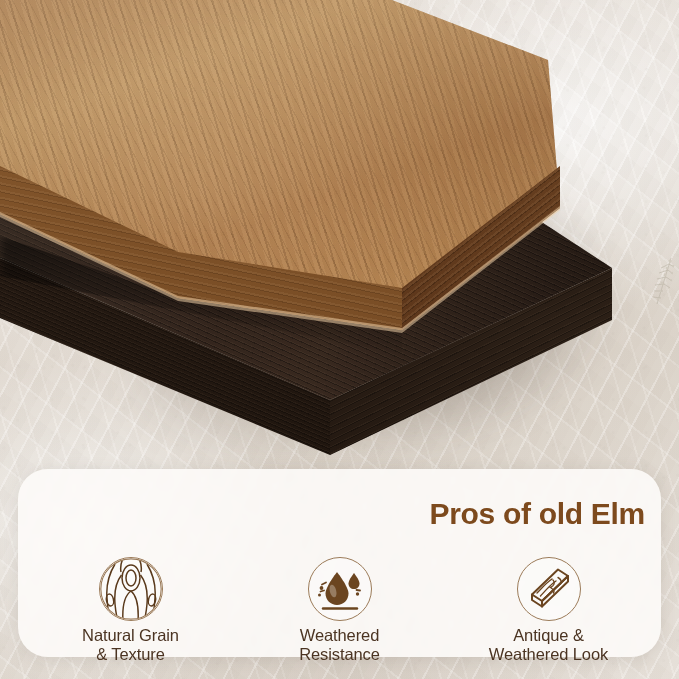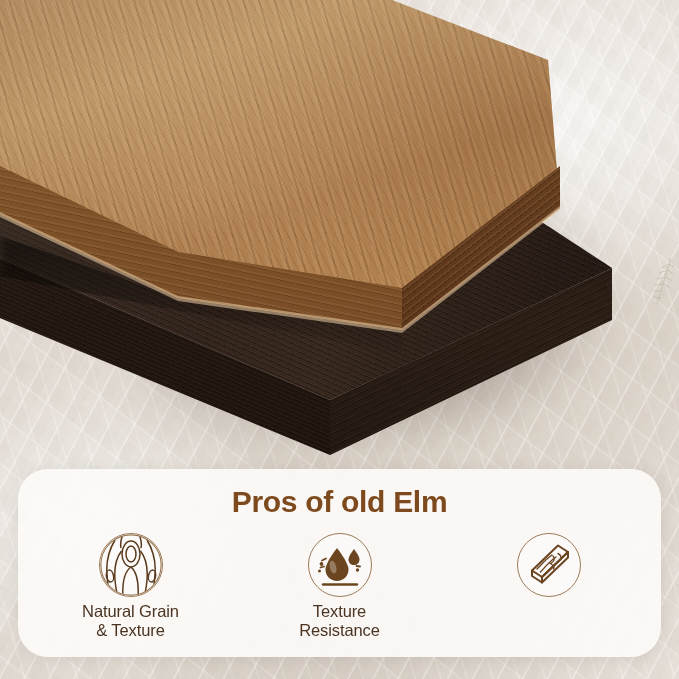--- a/index.html
+++ b/index.html
@@ -188,22 +188,22 @@
     left: 18px;
     top: 469px;
     width: 643px;
     height: 188px;
     border-radius: 30px;
     background: rgba(253,251,248,0.90);
     box-shadow: 0 2px 16px rgba(90,75,60,0.13);
     backdrop-filter: blur(2px);
   }
   .card-title {
-    text-align: center;
-    margin: 4px;
+    text-align: right;
+    margin: 16px;
     padding-top: 12px;
     font-size: 30px;
     font-weight: 700;
     letter-spacing: -0.3px;
     color: #7d4a1d;
     font-family: "Liberation Sans", sans-serif;
   }
   .features {
     display: flex;
     justify-content: space-between;
@@ -346,38 +346,40 @@
               <path d="M13 26.5 L17 24.5"></path>
               <path d="M11.5 33.5 L15 32.5"></path>
               <path d="M51 32.5 L47.5 32"></path>
               <path d="M14 50.5 L48 50.5" stroke-width="2.4"></path>
             </g>
             <g fill="#fdfbf8" opacity="0.30">
               <ellipse cx="24" cy="33" rx="3.2" ry="6.5" transform="rotate(-14 24 33)"></ellipse>
             </g>
           </svg>
         </div>
-        <div class="feature-label">Texture
+        <div class="feature-label">Weathered
 Resistance</div>
       </div>
 
       <div class="feature">
         <div class="icon-circle">
           <svg width="62" height="62" viewBox="0 0 62 62">
             <g fill="none" stroke="#6b4520" stroke-width="2" stroke-linejoin="round" stroke-linecap="round">
               <path d="M14 36.5 L40 11.5 L50 18 L24 43 Z"></path>
               <path d="M14 36.5 L14 42 L24 48.5 L24 43"></path>
               <path d="M24 43 L50 18 L50 23.5 L24 48.5"></path>
             </g>
             <g fill="none" stroke="#6b4520" stroke-width="1.4" stroke-linecap="round">
               <path d="M19 35 C24 30 28 25 34 21"></path>
               <path d="M22.5 38 C27 33 32 27 38 23"></path>
               <path d="M27 40.5 C31 37 36 31 42 26"></path>
               <path d="M35 22 C37.5 24.5 36 28 32.5 29.5 C35 31 37 33 35.5 35"></path>
               <path d="M40 19.5 C43 21 44 24 42.5 26"></path>
             </g>
           </svg>
         </div>
+        <div class="feature-label">Antique &amp;
+Weathered Look</div>
       </div>
 
     </div>
   </div>
 </div>
 
 </body></html>

